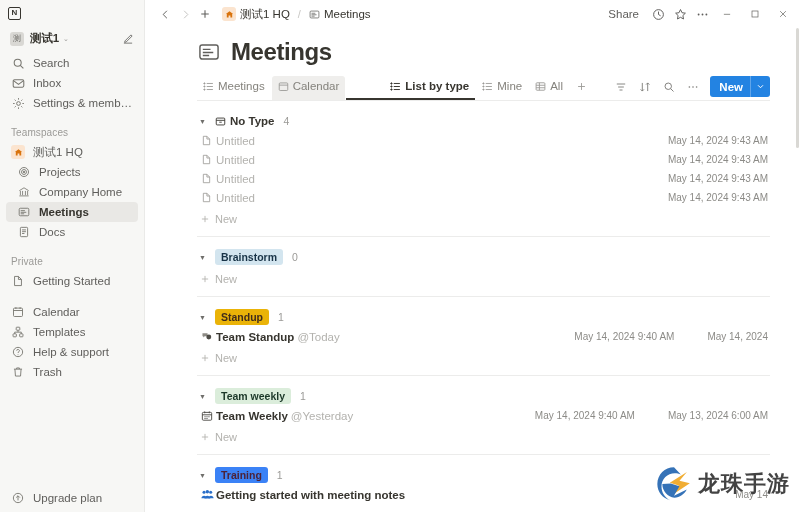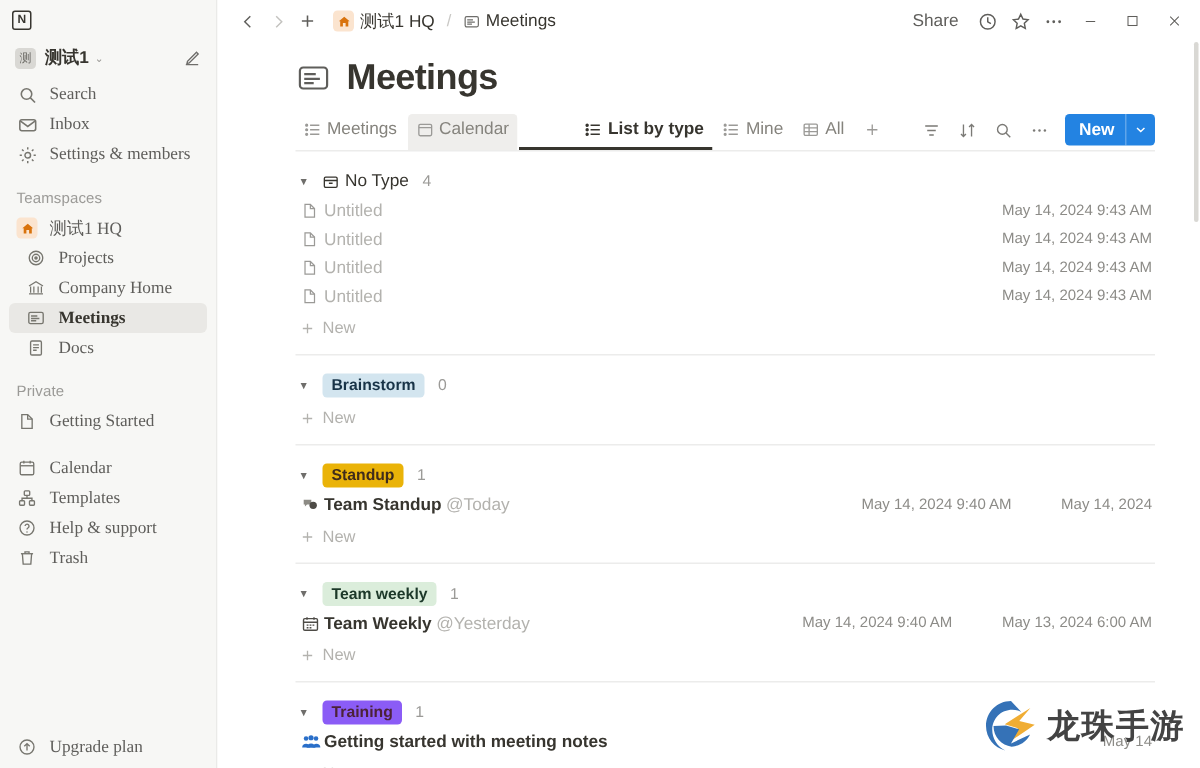--- a/index.html
+++ b/index.html
@@ -36,21 +36,21 @@
     font-size: 8px; color: #6b6a65; display:flex; align-items:center; justify-content:center;
     overflow: hidden; flex: 0 0 14px;
   }
   .ws-name { font-size: 11.5px; color: #37352f; font-weight: 600; letter-spacing: -0.1px; }
   .ws-caret { font-size: 7px; color: #9b9a97; margin-left: -2px; }
   .ws-edit { margin-left: auto; color: #6f6e6b; display:flex; align-items:center; }
 
   .sb-item {
     display: flex; align-items: center; gap: 8px;
     height: 20px; margin: 0 6px; padding: 0 5px; border-radius: 4px;
-    font-size: 11.5px; color: #5f5e5b; cursor: pointer; font-family: Liberation Serif, serif;
+    font-size: 11.5px; color: #5f5e5b; cursor: pointer;
   }
   .sb-item.active { background: #e9e8e5; color: #37352f; font-weight: 600; }
   .sb-item .ic { width: 14px; height: 14px; flex: 0 0 14px; display:flex; align-items:center; justify-content:center; color:#77766f; }
   .sb-item .lbl { white-space: nowrap; overflow: hidden; text-overflow: ellipsis; }
   .sb-section {
     font-size: 10px; color: #9b9a97; padding: 0 11px; margin-top: 14px; margin-bottom: 4px;
     letter-spacing: 0.1px;
   }
   .sb-gap { height: 11px; }
   .sb-spacer { flex: 1 1 auto; }
@@ -110,21 +110,21 @@
     cursor: pointer; overflow: hidden; margin-left: 4px;
   }
   .new-btn .lbl { padding: 0 7px 0 9px; }
   .new-btn .div { width:1px; height: 21px; background: rgba(255,255,255,0.28); }
   .new-btn .car { padding: 0 5px; display:flex; align-items:center; }
 
   
   .group { padding-top: 10px; }
   .group-head { display: flex; align-items: center; gap: 6px; height: 20px; margin-left: 2px; }
   .caret { font-size: 7px; color: #6f6e6b; cursor: pointer; width: 10px; }
-  .grp-label { font-size: 11.5px; font-weight: 400; color: #37352f; display:flex; align-items:center; gap:4px;}
+  .grp-label { font-size: 11.5px; font-weight: 700; color: #37352f; display:flex; align-items:center; gap:4px;}
   .tag {
     font-size: 10.5px; font-weight: 600; padding: 1px 6px; border-radius: 3px; line-height: 14px;
   }
   .grp-count { font-size: 10.5px; color: #9b9a97; margin-left: 3px; }
 
   .row {
     display: flex; align-items: center; height: 19px; margin-top: 0px; cursor: pointer;
     padding: 0 2px 0 4px; border-radius: 3px;
   }
   .row .ric { width: 15px; flex:0 0 15px; display:flex; align-items:center; color:#9b9a97; }
@@ -677,21 +677,21 @@
                 </svg>
             </span>
             <span>New</span>
           </div>
           <div class="grp-sep"></div>
         </div>
 
         <div class="group">
           <div class="group-head">
             <span class="caret">▼</span>
-            <span class="tag" style="background:#8b5cf6;color:#4c2238">Training</span>
+            <span class="tag" style="background:#3b82f6;color:#4c2238">Training</span>
             <span class="grp-count">1</span>
           </div>
           <div class="row">
             <span class="ric">
               <svg width="13" height="11" viewBox="0 0 18 14" fill="#2a6fc9">
                 <circle cx="4.2" cy="4" r="2.1"></circle>
                   <circle cx="13.4" cy="4" r="2.1"></circle>
                   <circle cx="8.8" cy="3.3" r="2.4"></circle>
                 <path d="M0.6 12.2c0-2 1.6-3.3 3.6-3.3s3.6 1.3 3.6 3.3z"></path>
                 <path d="M10.2 12.2c0-2 1.6-3.3 3.6-3.3s3.6 1.3 3.6 3.3z"></path>

